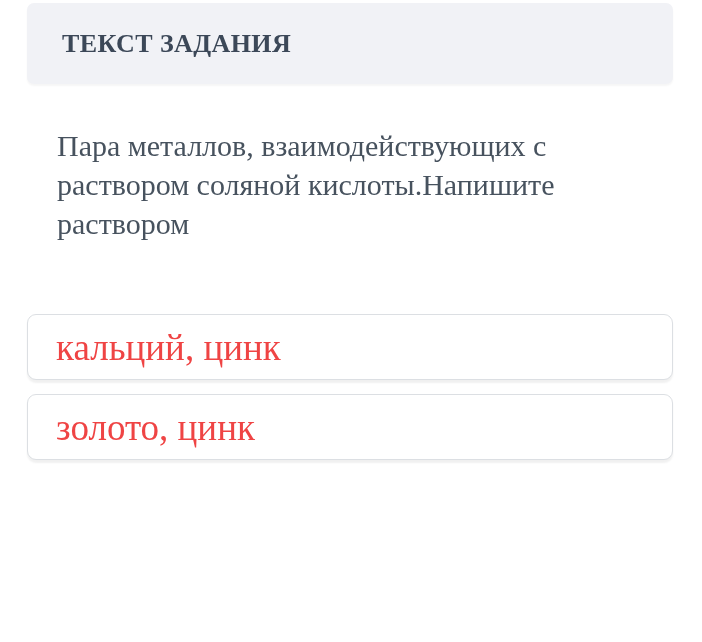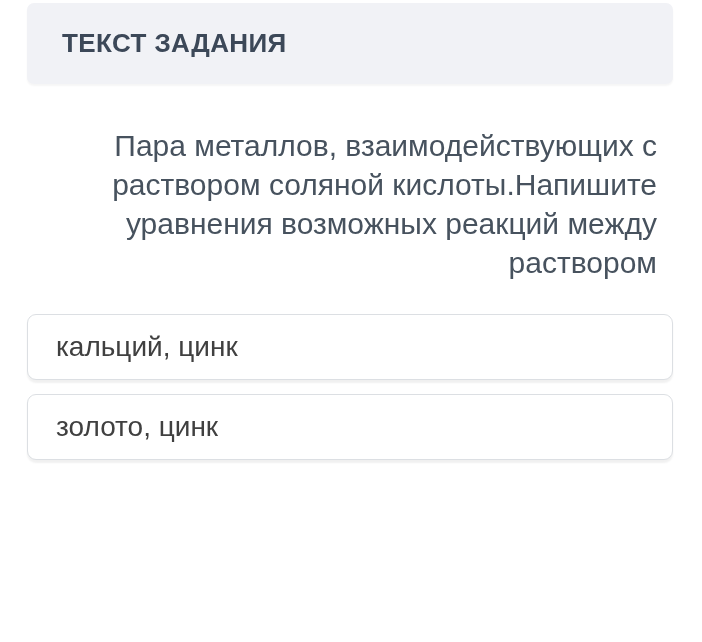--- a/index.html
+++ b/index.html
@@ -6,23 +6,22 @@
     margin: 0;
     padding: 0;
     background: #ffffff;
   }
   .screen {
     position: relative;
     width: 702px;
     height: 482px;
     background: #ffffff;
     overflow: hidden;
-    font-family: Liberation Sans, sans-serif;
+    font-family: Liberation Serif, serif;
     color: #47525e;
-    text-align: right;
   }
   
   .task-header {
     position: absolute;
     left: 27px;
     top: 3px;
     width: 646px;
     height: 81px;
     background: #f1f2f6;
     border-radius: 7px;
@@ -66,37 +65,36 @@
     background: #ffffff;
     border: 1px solid #dcdfe3;
     border-radius: 9px;
     box-shadow: 0 3px 2px rgba(0,0,0,0.06);
     display: flex;
     align-items: center;
     padding-left: 28px;
     cursor: pointer;
   }
   .option-label {
-    font-size: 28px;
-    color: #404040;
+    font-size: 37px;
+    color: #ef4444;
   }
 </style>
 </head>
 <body>
 
 <div class="screen">
 
   <div class="task-header">
     <span class="task-header-title">ТЕКСТ ЗАДАНИЯ</span>
   </div>
 
   <div class="question">
     <div class="question-line">Пара металлов, взаимодействующих с</div>
     <div class="question-line">раствором соляной кислоты.Напишите</div>
-    <div class="question-line">уравнения возможных реакций между</div>
     <div class="question-line">раствором</div>
   </div>
 
   <div class="options">
     <div class="option-card">
       <span class="option-label">кальций, цинк</span>
     </div>
     <div class="option-card">
       <span class="option-label">золото, цинк</span>
     </div>

